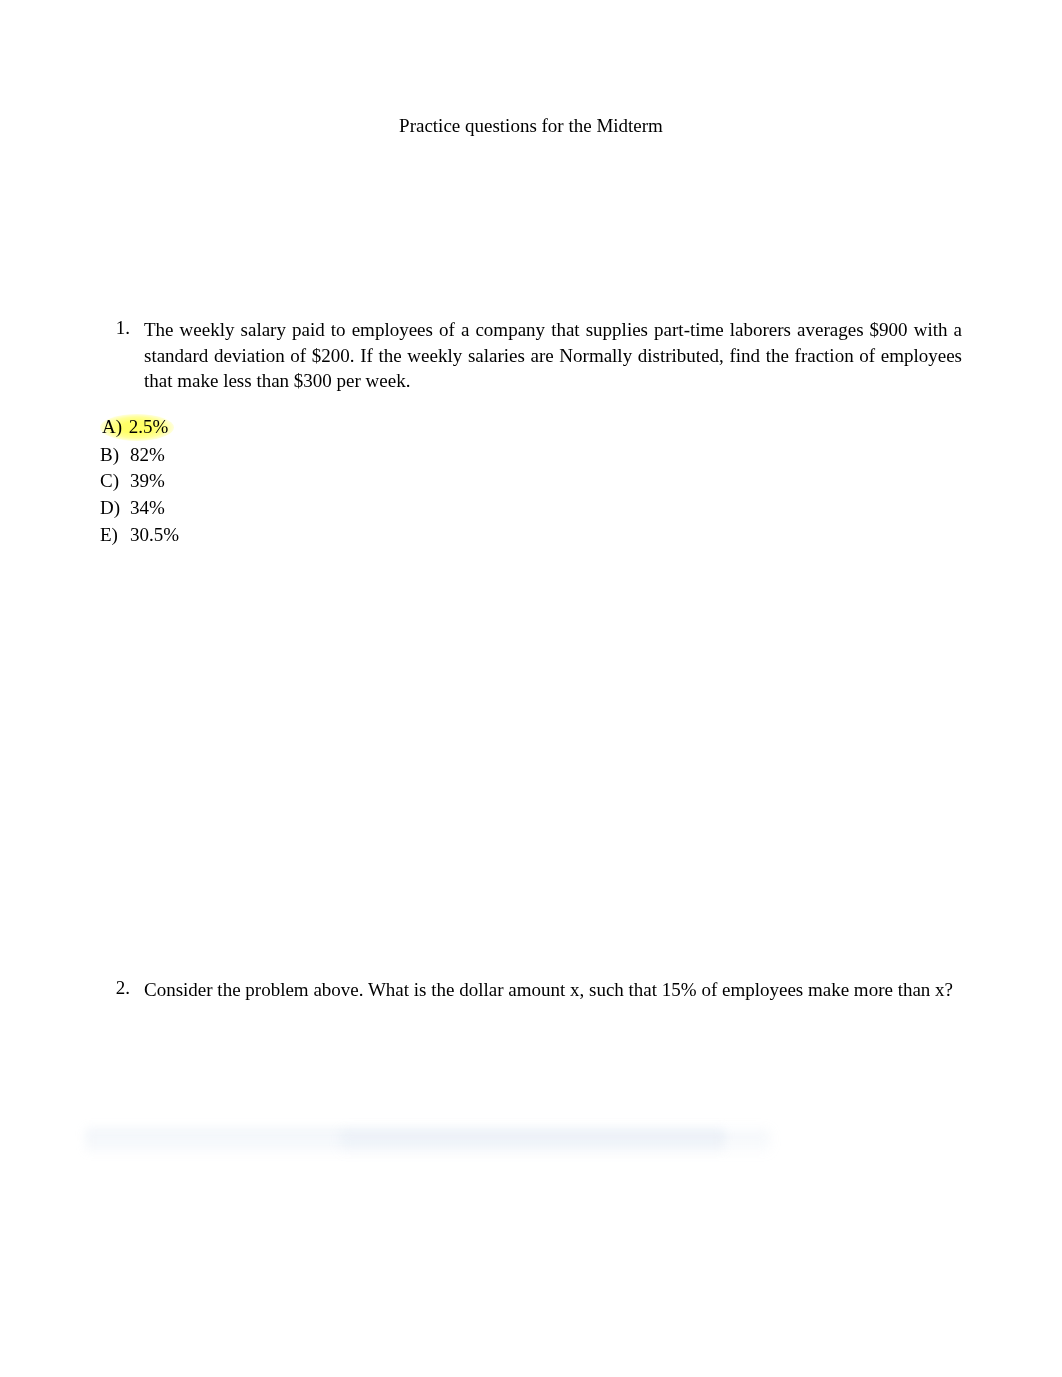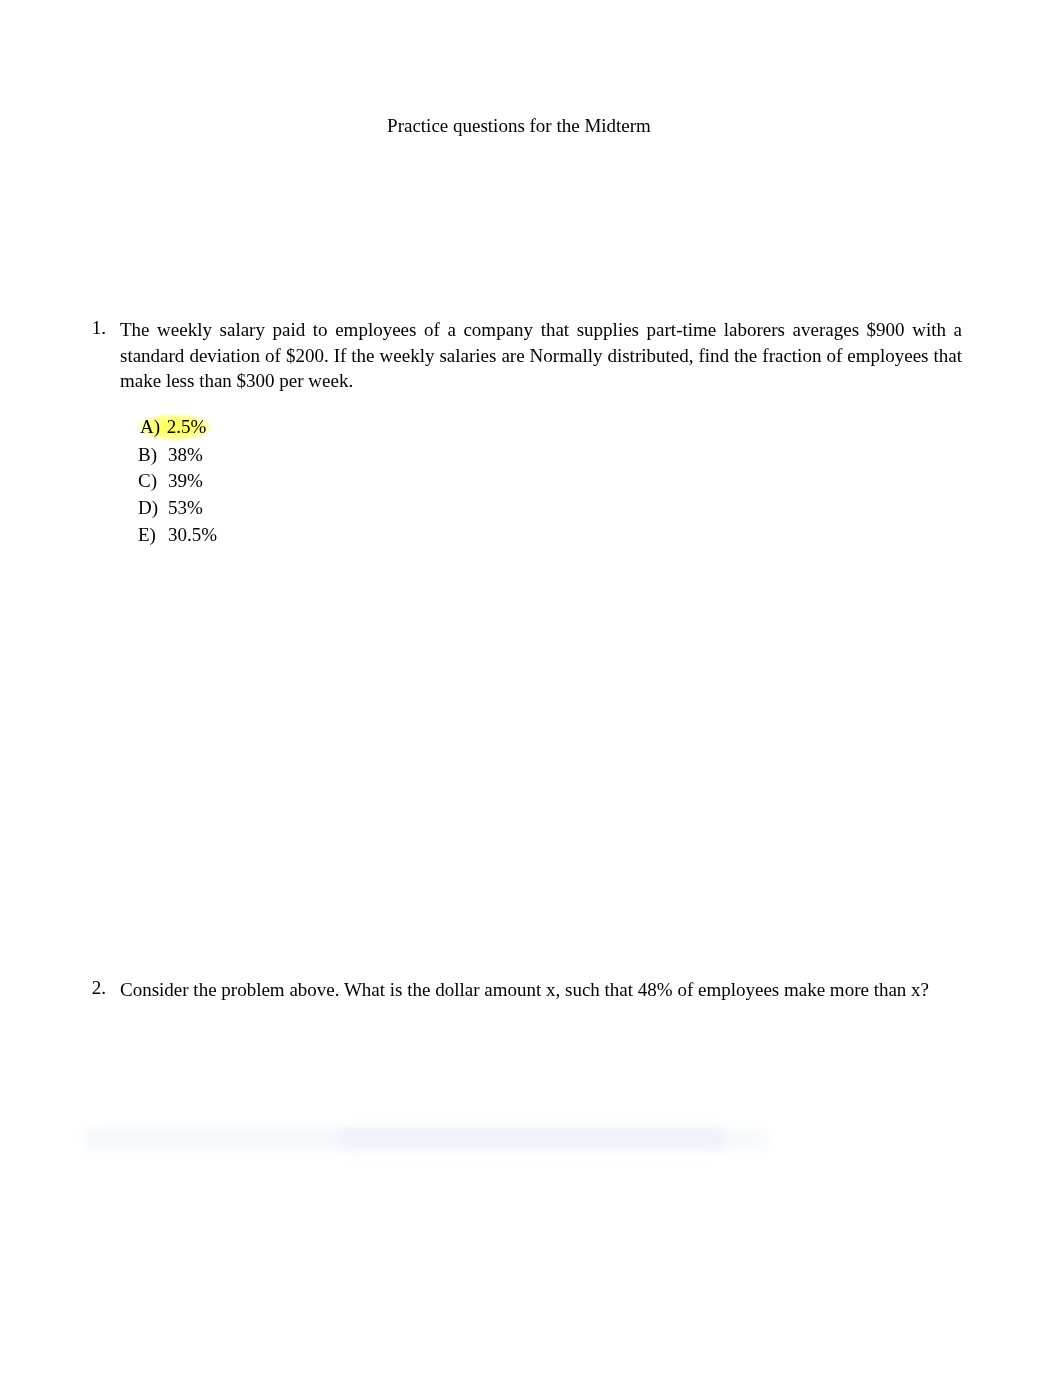--- a/index.html
+++ b/index.html
@@ -11,21 +11,21 @@
       width: 1062px;
       height: 1377px;
       background: #ffffff;
       font-family: "Times New Roman", Times, serif;
       font-size: 19px;
       color: #000000;
       position: relative;
       padding: 0;
     }
     .page {
-      padding: 115px 100px 0 76px;
+      padding: 115px 100px 0 100px;
     }
     .title {
       text-align: center;
       font-size: 19px;
       margin-bottom: 180px;
     }
     .question {
       display: flex;
       align-items: flex-start;
       margin-bottom: 20px;
@@ -34,21 +34,20 @@
       min-width: 30px;
       text-align: right;
       margin-right: 14px;
     }
     .q-text {
       flex: 1;
       text-align: justify;
       line-height: 1.35;
     }
     .options {
-      margin-left: 62px;
       margin-top: 18px;
     }
     .option {
       display: flex;
       align-items: baseline;
       margin-bottom: 2px;
       line-height: 1.3;
     }
     .opt-letter {
       min-width: 28px;
@@ -98,39 +97,39 @@
     </div>
     <div class="options">
       <div class="option">
         <span class="highlight">
           <span class="opt-letter">A)</span>
           <span class="opt-value">2.5%</span>
         </span>
       </div>
       <div class="option">
         <span class="opt-letter">B)</span>
-        <span class="opt-value">38%</span>
+        <span class="opt-value">82%</span>
       </div>
       <div class="option">
         <span class="opt-letter">C)</span>
         <span class="opt-value">39%</span>
       </div>
       <div class="option">
         <span class="opt-letter">D)</span>
-        <span class="opt-value">53%</span>
+        <span class="opt-value">34%</span>
       </div>
       <div class="option">
         <span class="opt-letter">E)</span>
         <span class="opt-value">30.5%</span>
       </div>
     </div>
   </div>
 
   <div class="question-block-2">
     <div class="question">
       <div class="q-num">2.</div>
-      <div class="q-text">Consider the problem above.  What is the dollar amount x, such that 48% of employees make more than x?</div>
+      <div class="q-text">Consider the problem above.  What is the dollar amount x, such that 15% of employees make more than x?</div>
     </div>
   </div>
 </div>
 
 <div class="blur-bar"></div>
 <div class="blur-bar2"></div>
 
 </body></html>

